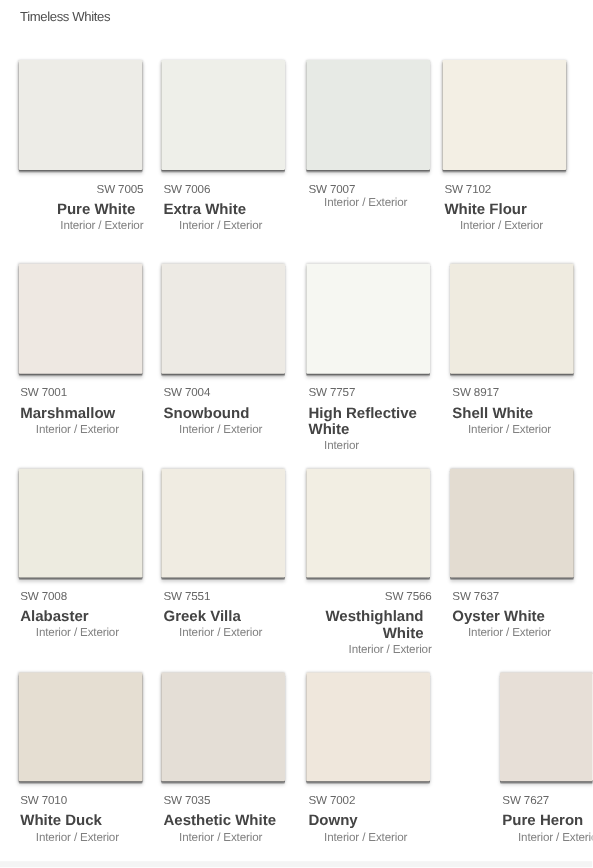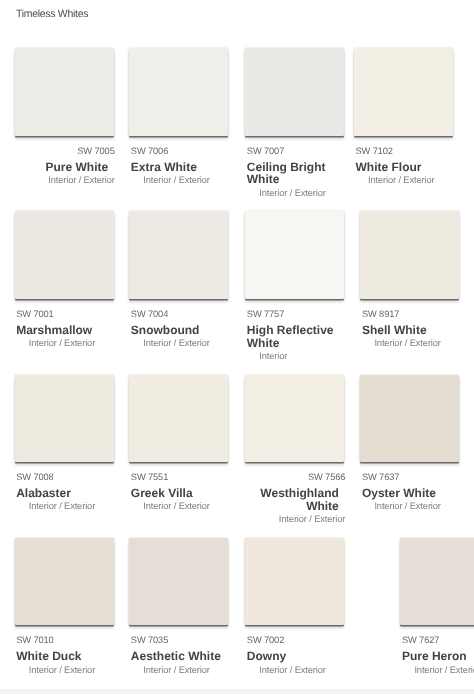--- a/index.html
+++ b/index.html
@@ -64,21 +64,20 @@
       </div>
       <div class="card" style="left: 129.3px; top: 48px;">
         <div class="swatch" style="background: rgb(238, 239, 233); width: 99px; height: 87.5px;"></div>
         <div class="code">SW 7006</div>
         <div class="name">Extra White</div>
         <div class="finish">Interior / Exterior</div>
       </div>
       <div class="card" style="left: 245.3px; top: 48px;">
         <div class="swatch" style="background: rgb(231, 234, 229); width: 99px; height: 87.5px;"></div>
         <div class="code">SW 7007</div>
-        <div class="name">Ceiling Bright White</div>
         <div class="finish">Interior / Exterior</div>
       </div>
       <div class="card" style="left: 354px; top: 48px;">
         <div class="swatch" style="background: rgb(243, 239, 228); width: 99px; height: 87.5px;"></div>
         <div class="code">SW 7102</div>
         <div class="name">White Flour</div>
         <div class="finish">Interior / Exterior</div>
       </div>
       <div class="card" style="left: 14.7px; top: 211.3px;">
         <div class="swatch" style="background: rgb(238, 232, 226); width: 99px; height: 87.5px;"></div>

